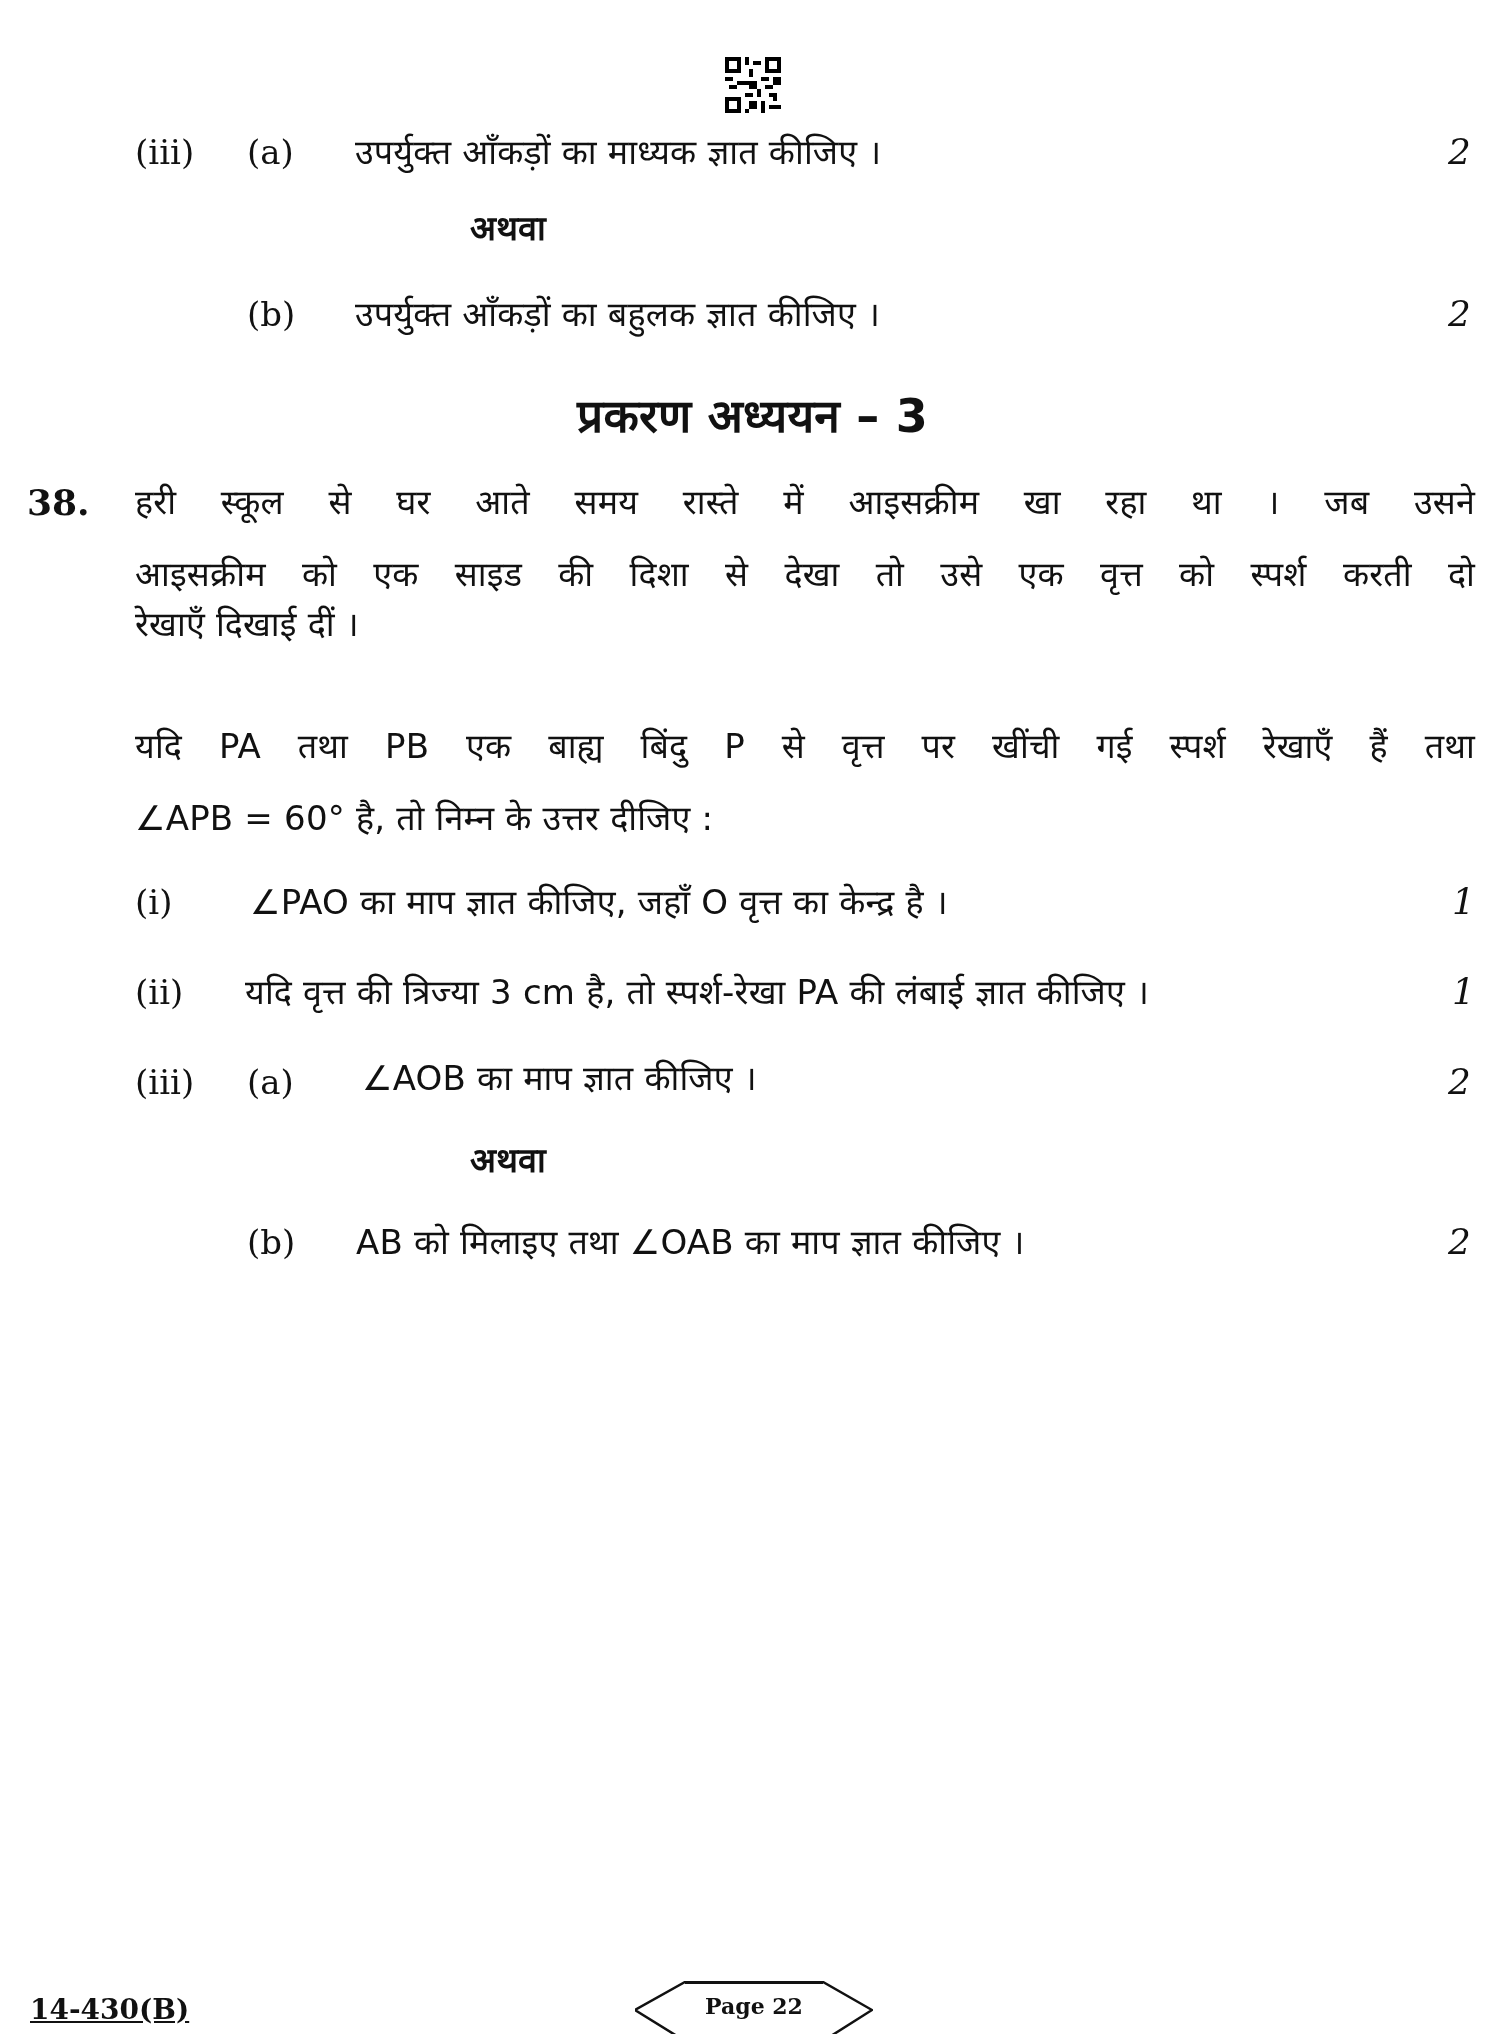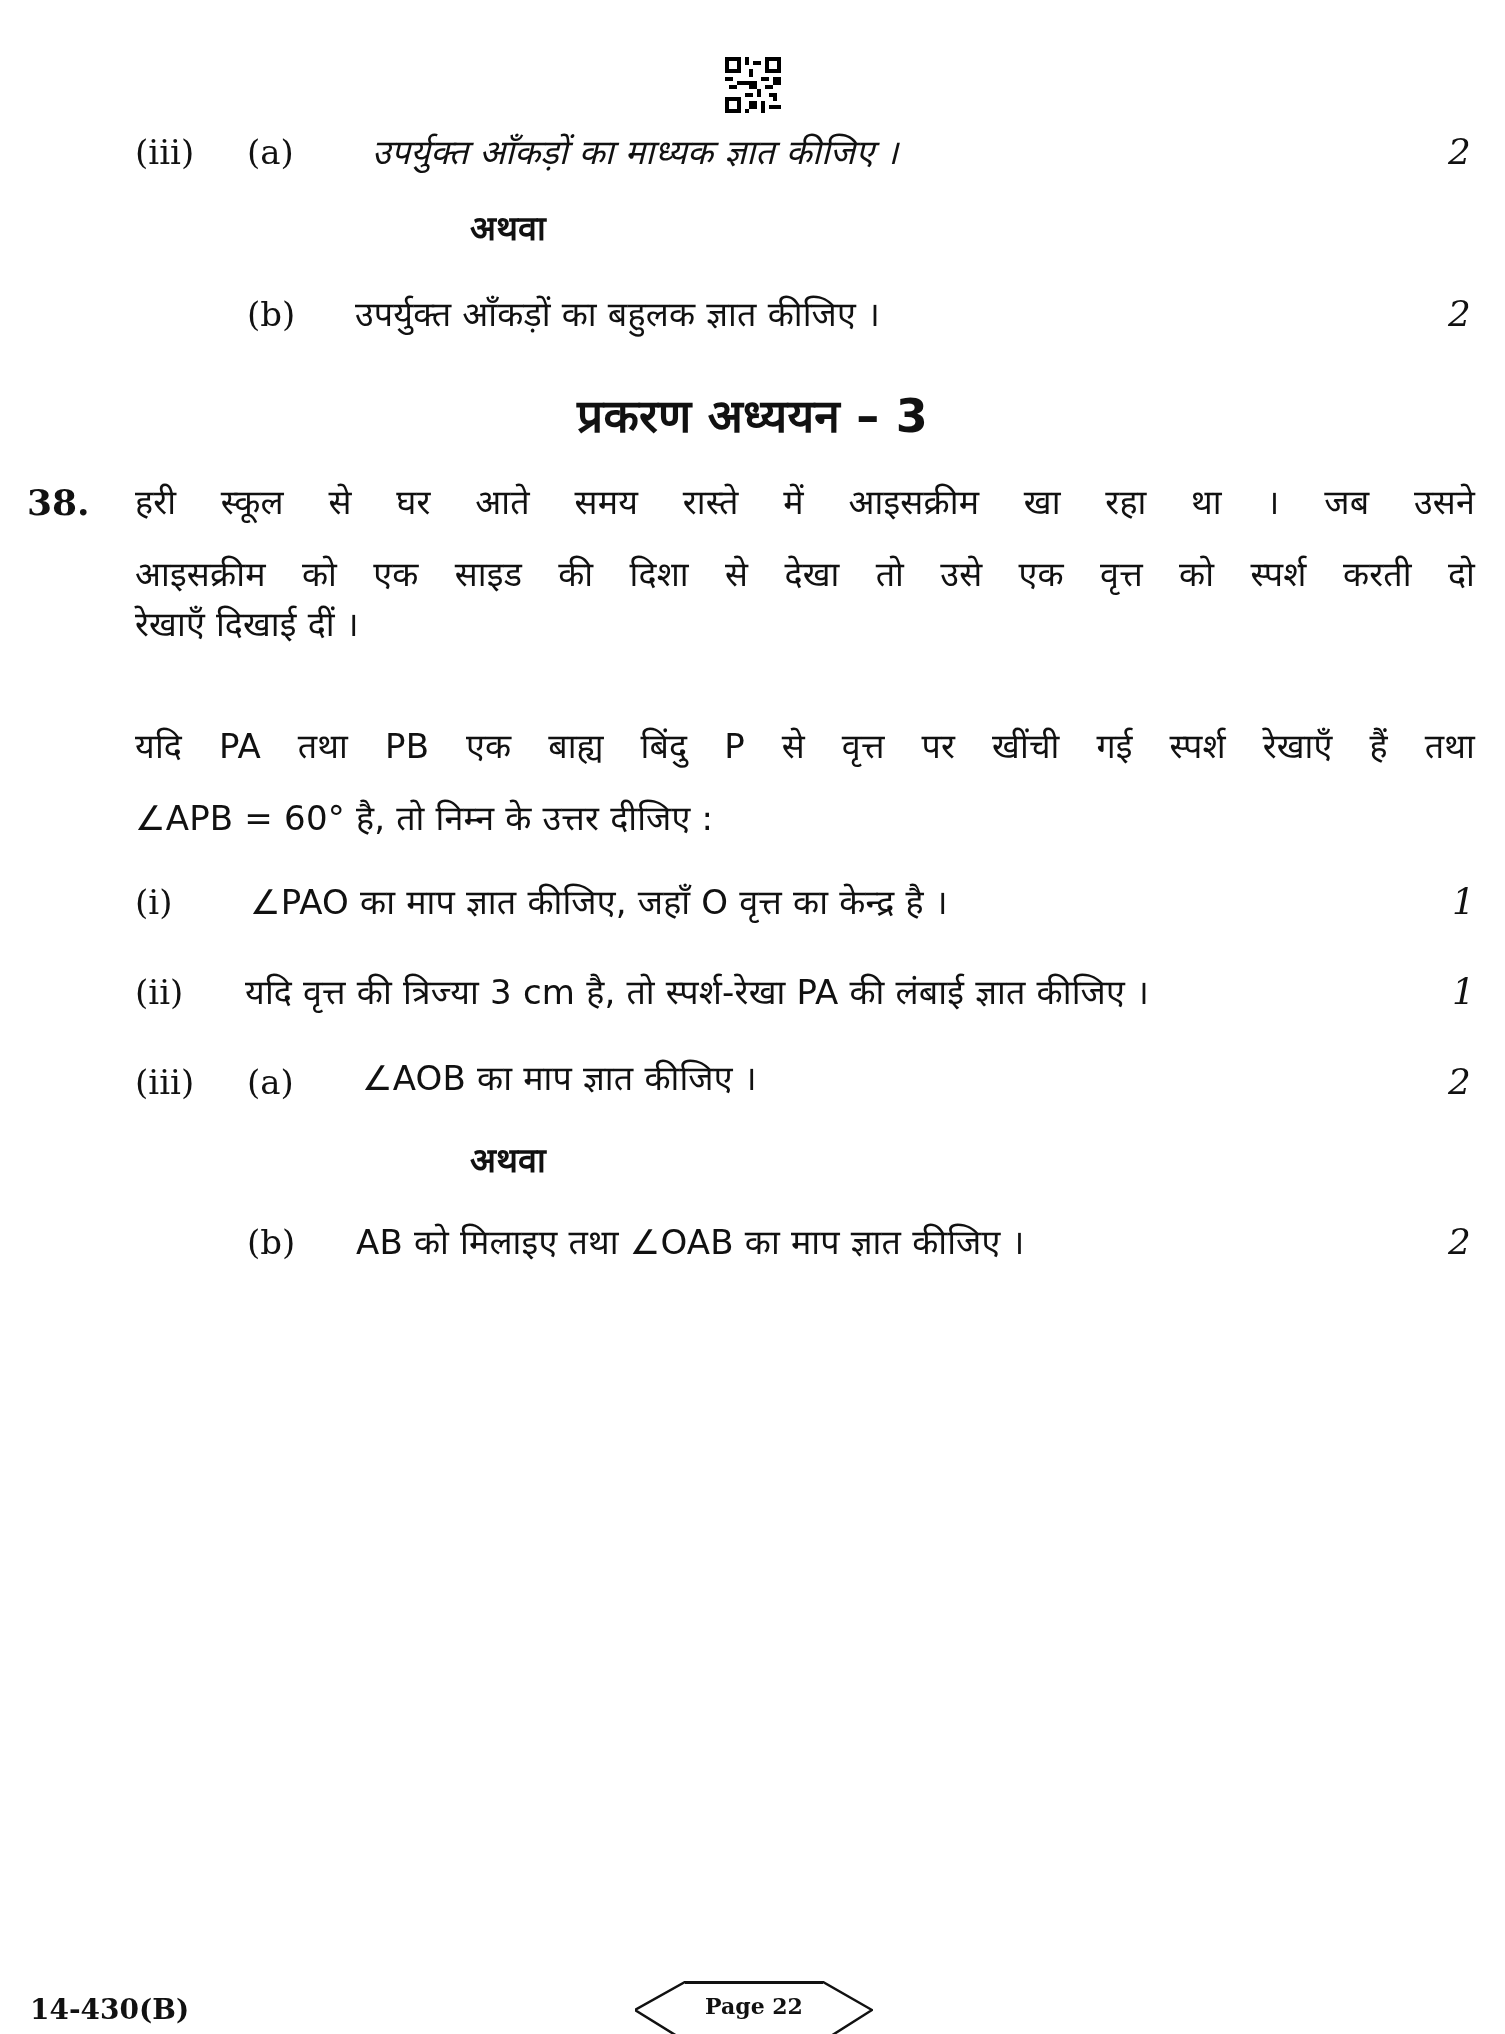--- a/index.html
+++ b/index.html
@@ -48,21 +48,21 @@
         <rect x="9" y="11" width="1" height="3"></rect>
       <rect x="11" y="12" width="3" height="1"></rect>
         <rect x="12" y="10" width="1" height="1"></rect>
         <rect x="5" y="13" width="1" height="1"></rect>
     </g>
   </svg>
 </div>
 
 <div class="abs lbl" style="left:135px; top:130px;">(iii)</div>
 <div class="abs lbl" style="left:247px; top:130px;">(a)</div>
-<div class="abs txt" style="left:372px; top:130px;font-style:italic;">उपर्युक्त आँकड़ों का माध्यक ज्ञात कीजिए ।</div>
+<div class="abs txt" style="left:355px; top:130px;">उपर्युक्त आँकड़ों का माध्यक ज्ञात कीजिए ।</div>
 <div class="abs mark" style="left:1448px; top:130px; font-style:italic;">2</div>
 
 <div class="abs txt bold" style="left:470px; top:206px;">अथवा</div>
 
 <div class="abs lbl" style="left:247px; top:292px;">(b)</div>
 <div class="abs txt" style="left:355px; top:292px;">उपर्युक्त आँकड़ों का बहुलक ज्ञात कीजिए ।</div>
 <div class="abs mark" style="left:1448px; top:292px;">2</div>
 
 <div class="abs txt bold" style="left:0; width:1505px; text-align:center; top:394px; font-size:46px;">प्रकरण अध्ययन – 3</div>
 
@@ -86,20 +86,20 @@
 <div class="abs lbl" style="left:247px; top:1060px;">(a)</div>
 <div class="abs txt" style="left:362px; top:1056px;">∠AOB का माप ज्ञात कीजिए ।</div>
 <div class="abs mark" style="left:1448px; top:1060px;">2</div>
 
 <div class="abs txt bold" style="left:470px; top:1138px;">अथवा</div>
 
 <div class="abs lbl" style="left:247px; top:1220px;">(b)</div>
 <div class="abs txt" style="left:356px; top:1220px;text-align:right;">AB को मिलाइए तथा ∠OAB का माप ज्ञात कीजिए ।</div>
 <div class="abs mark" style="left:1448px; top:1220px;">2</div>
 
-<div class="abs footer-code" style="left:30px; top:1993px;">14-430(B)</div>
+<div class="abs footer-code" style="left:30px; top:1993px;text-decoration:underline;">14-430(B)</div>
 <div class="page-badge">
   <svg width="238" height="60" viewBox="0 0 238 60">
     <polyline points="50,60 0,29 50,1 188,1 237,29 188,60" fill="none" stroke="#111" stroke-width="2.5"></polyline>
     <line x1="50" y1="1" x2="188" y2="1" stroke="#111" stroke-width="4"></line>
   </svg>
   <span>Page 22</span>
 </div>
 
 </body></html>

